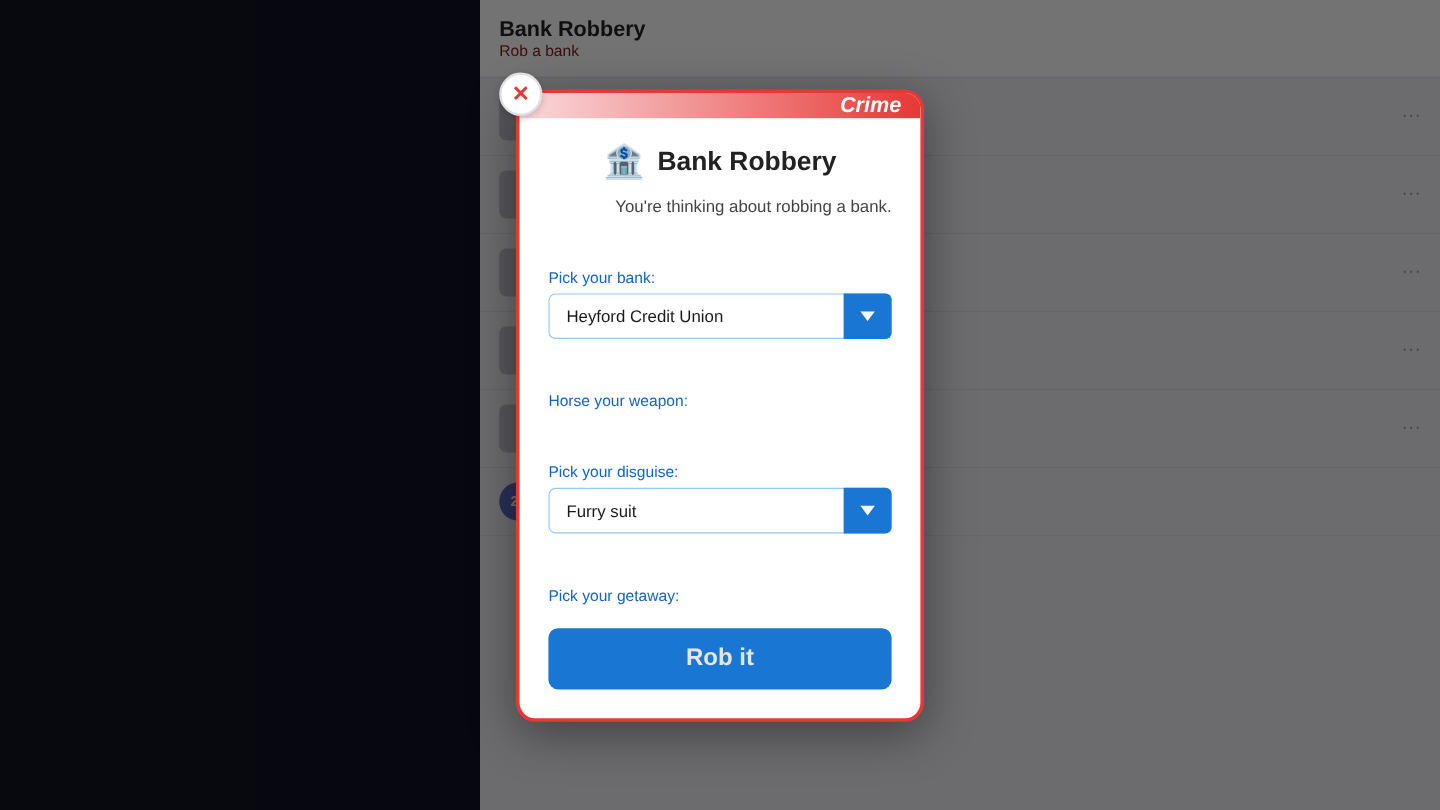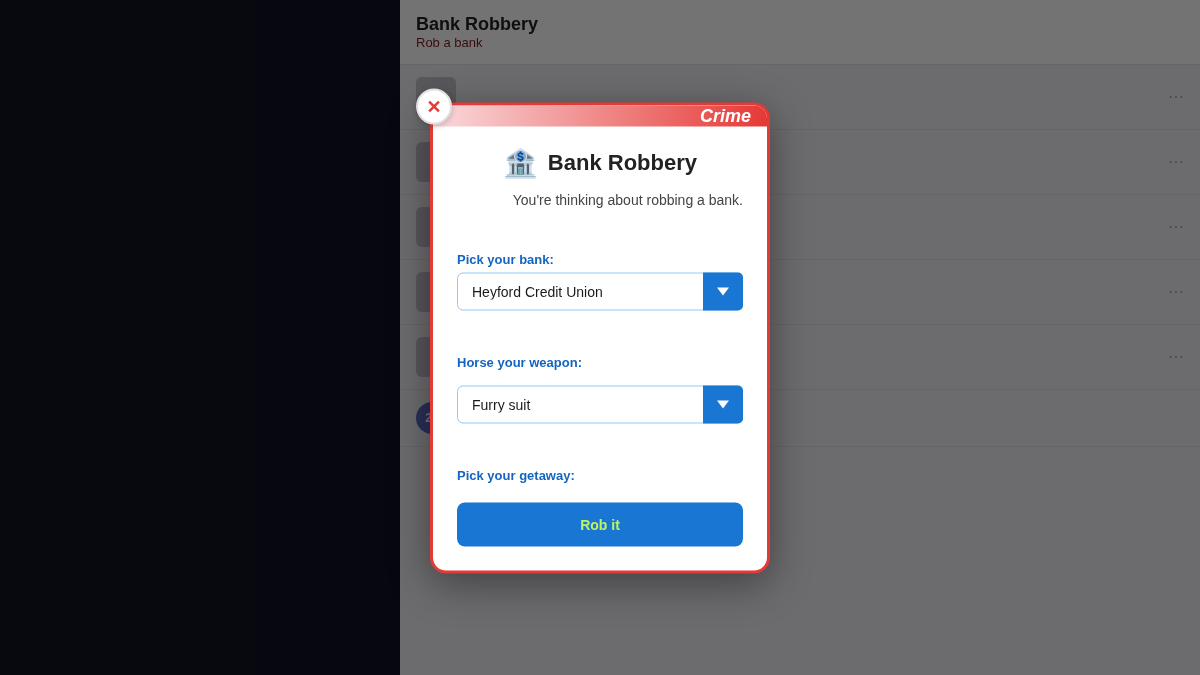--- a/index.html
+++ b/index.html
@@ -182,21 +182,21 @@
     }
 
     
     .field-group {
       margin-bottom: 16px;
     }
 
     .field-label {
       display: block;
       font-size: 13px;
-      font-weight: bold;
+      font-weight: normal;
       color: #1565c0;
       margin-bottom: 6px;
       margin-top: 44px;
     }
 
     .field-select-wrapper {
       position: relative;
     }
 
     .field-select {
@@ -234,22 +234,22 @@
       border-left: 6px solid transparent;
       border-right: 6px solid transparent;
       border-top: 8px solid #fff;
     }
 
     
     .rob-btn {
       width: 100%;
       padding: 14px;
       background: #1976d2;
-      color: #bef264;
-      font-size: 14px;
+      color: #e5e5e5;
+      font-size: 20px;
       font-weight: bold;
       border: none;
       border-radius: 8px;
       cursor: pointer;
       margin-top: 4px;
       transition: background 0.15s;
     }
 
     
     .bg-bottom-item {
@@ -355,20 +355,21 @@
         </div>
       </div>
 
       
       <div class="field-group">
         <label class="field-label">Horse your weapon:</label>
       </div>
 
       
       <div class="field-group">
+        <label class="field-label">Pick your disguise:</label>
         <div class="field-select-wrapper">
           <select class="field-select"><option value="Furry suit">Furry suit</option><option value="Clown costume">Clown costume</option><option value="Business suit">Business suit</option><option value="Ski mask">Ski mask</option></select>
           <div class="select-arrow"></div>
         </div>
       </div>
 
       
       <div class="field-group">
         <label class="field-label">Pick your getaway:</label>
       </div>

